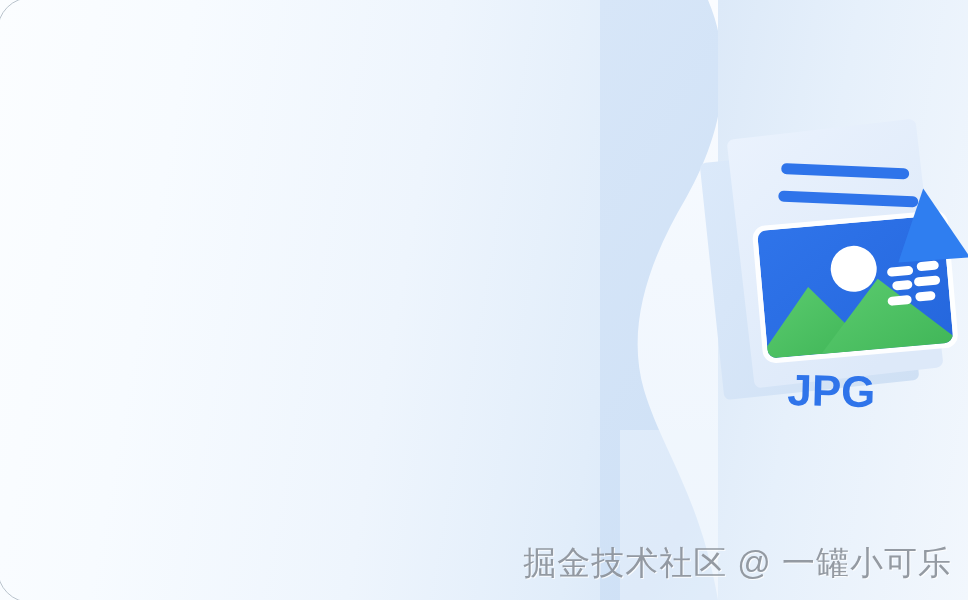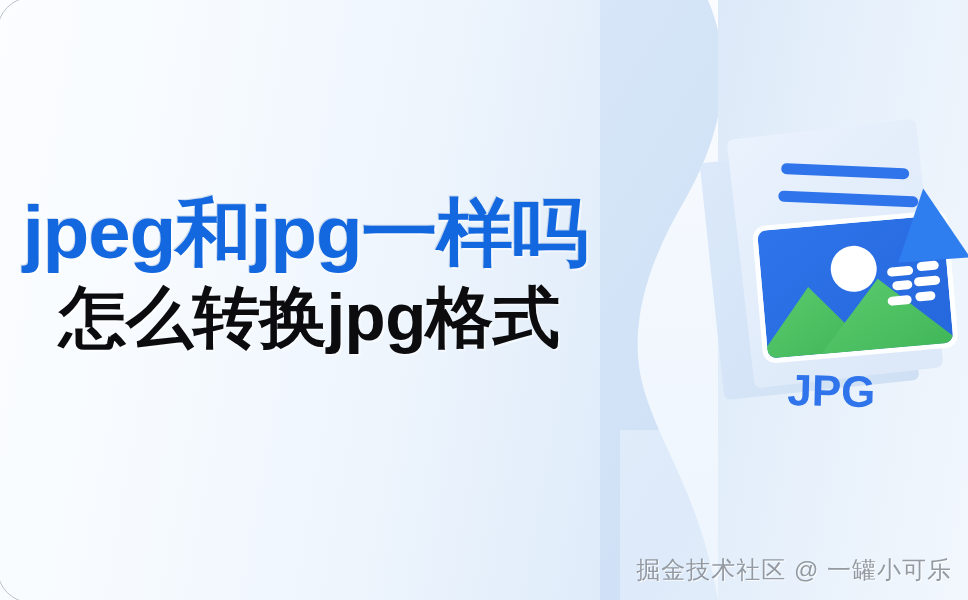--- a/index.html
+++ b/index.html
@@ -94,21 +94,21 @@
     text-shadow: 2px 2px 0 rgba(255,255,255,0.5);
     transform: scaleX(1.02);
     transform-origin: left center;
   }
 
   
   .watermark {
     position: absolute;
     right: 16px;
     bottom: 14px;
-    font-size: 24px;
+    font-size: 33px;
     letter-spacing: 1px;
     color: #8b9199;
     opacity: 0.9;
     white-space: nowrap;
     text-shadow: 1px 1px 0 rgba(255,255,255,0.9);
   }
 
   
   .illustration {
     position: absolute;
@@ -236,20 +236,16 @@
           </g>
         </g>
 
         <text class="jpg-label" x="72" y="288" transform="rotate(8 72 288)">JPG</text>
       </g>
 
       <polygon points="226,78 268,150 196,150" fill="#2f7ef0" transform="rotate(-4 232 118)"></polygon>
     </svg>
   </div>
 
-  <div class="headline-block">
-    <h1 class="headline-primary">jpeg和jpg一样吗</h1>
-    <h2 class="headline-secondary">怎么转换jpg格式</h2>
-  </div>
 
   <div class="watermark">掘金技术社区 @ 一罐小可乐</div>
 
 </div>
 
 </body></html>

